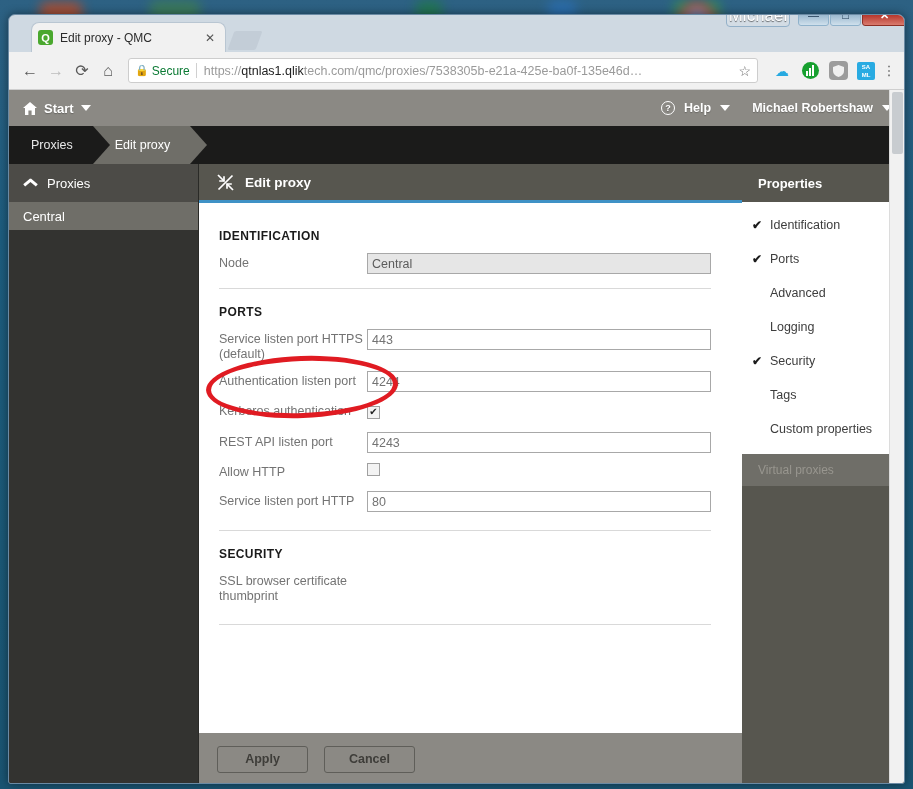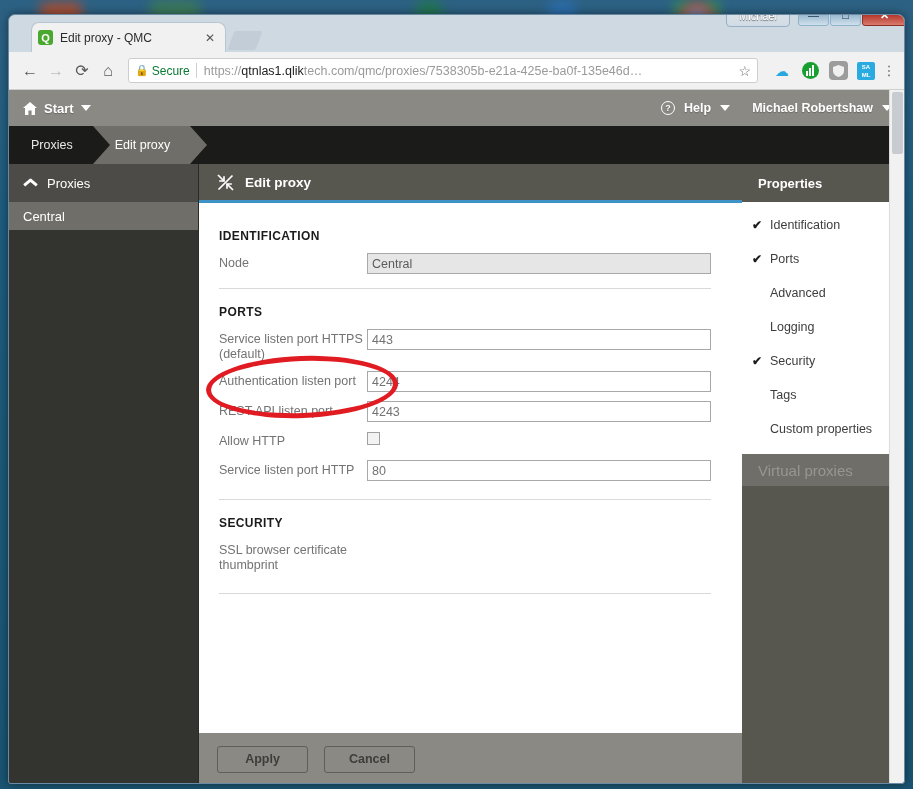--- a/index.html
+++ b/index.html
@@ -45,21 +45,21 @@
   .tab-close{ font-size:12px;color:#555;padding:0 4px;cursor:pointer;}
   .newtab{
     position:absolute; left:222px; top:16px; width:28px;height:19px;
     background:rgba(190,200,210,.72);
     transform: skewX(-20deg); border-radius:2px;
   }
   .win-user{
     position:absolute; right:116px; top:-10px; width:64px; height:22px;
     border:1px solid #93b0c8; border-radius:4px;
     background:linear-gradient(180deg,rgba(255,255,255,.30),rgba(255,255,255,.07));
-    color:#fff; font-size:11px; display:flex;align-items:center;justify-content:center;
+    color:#fff; font-size:17px; display:flex;align-items:center;justify-content:center;
     text-shadow:0 1px 1px rgba(0,0,0,.55);
   }
   .wbtns{position:absolute; right:-1px; top:-11px; display:flex; gap:1px;}
   .wbtn{
     width:31px;height:22px;border:1px solid #8fb2cb;border-radius:3px;
     background:linear-gradient(180deg,#dfeaf3 0%,#b9cfe0 48%,#9dbad0 52%,#cfe0ec 100%);
     display:flex;align-items:center;justify-content:center;
     font-size:11px;color:#16314a;
   }
   .wbtn.close{
@@ -183,21 +183,21 @@
   .rightpanel{width:164px;flex:0 0 auto;background:#57564f;display:flex;flex-direction:column;}
   .rp-title{height:38px;display:flex;align-items:center;padding:0 16px;color:#fff;
     font-weight:bold;font-size:13px;}
   .rp-list{background:#fff;padding:6px 0 8px 0;}
   .rp-item{height:34px;display:flex;align-items:center;padding:0 10px;font-size:12.5px;
     color:#3d3d3d;}
   .rp-check{width:18px;flex:0 0 auto;color:#1b1b1b;font-size:12px;font-weight:bold;}
   .rp-assoc{height:40px;display:flex;align-items:center;padding:0 16px;color:#fff;
     font-weight:bold;font-size:12.5px;}
   .rp-assoc-item{height:32px;display:flex;align-items:center;padding:12px 16px;
-    background:#6f6e68;color:#98968f;font-size:15px;}
+    background:#6f6e68;color:#98968f;font-size:12px;}
 
   
   .pagescroll{position:absolute;right:0;top:75px;width:15px;height:695px;background:#f1f1f1;
     border-left:1px solid #dcdcdc;}
   .pagescroll .thumb{position:absolute;left:2px;top:2px;width:11px;height:62px;
     background:#c8ccd0;border-radius:2px;}
 
   
   .annot{position:absolute;left:197px;top:376px;width:192px;height:62px;
     border:5px solid #e01b22;border-radius:50%;pointer-events:none;
@@ -343,20 +343,26 @@
             </div>
           </div>
 
           <div class="frow">
             <div class="flabel">Authentication listen port</div>
             <div class="fctrl">
               <input class="finput" value="4244" style="">
             </div>
           </div>
 
+          <div class="frow" style="margin-bottom:13px;">
+            <div class="flabel">Kerberos authentication</div>
+            <div class="fctrl">
+              <span class="cbox checked"></span>
+            </div>
+          </div>
 
           <div class="frow">
             <div class="flabel">REST API listen port</div>
             <div class="fctrl">
               <input class="finput" value="4243" style="">
             </div>
           </div>
 
           <div class="frow" style="margin-bottom:11px;">
             <div class="flabel">Allow HTTP</div>

